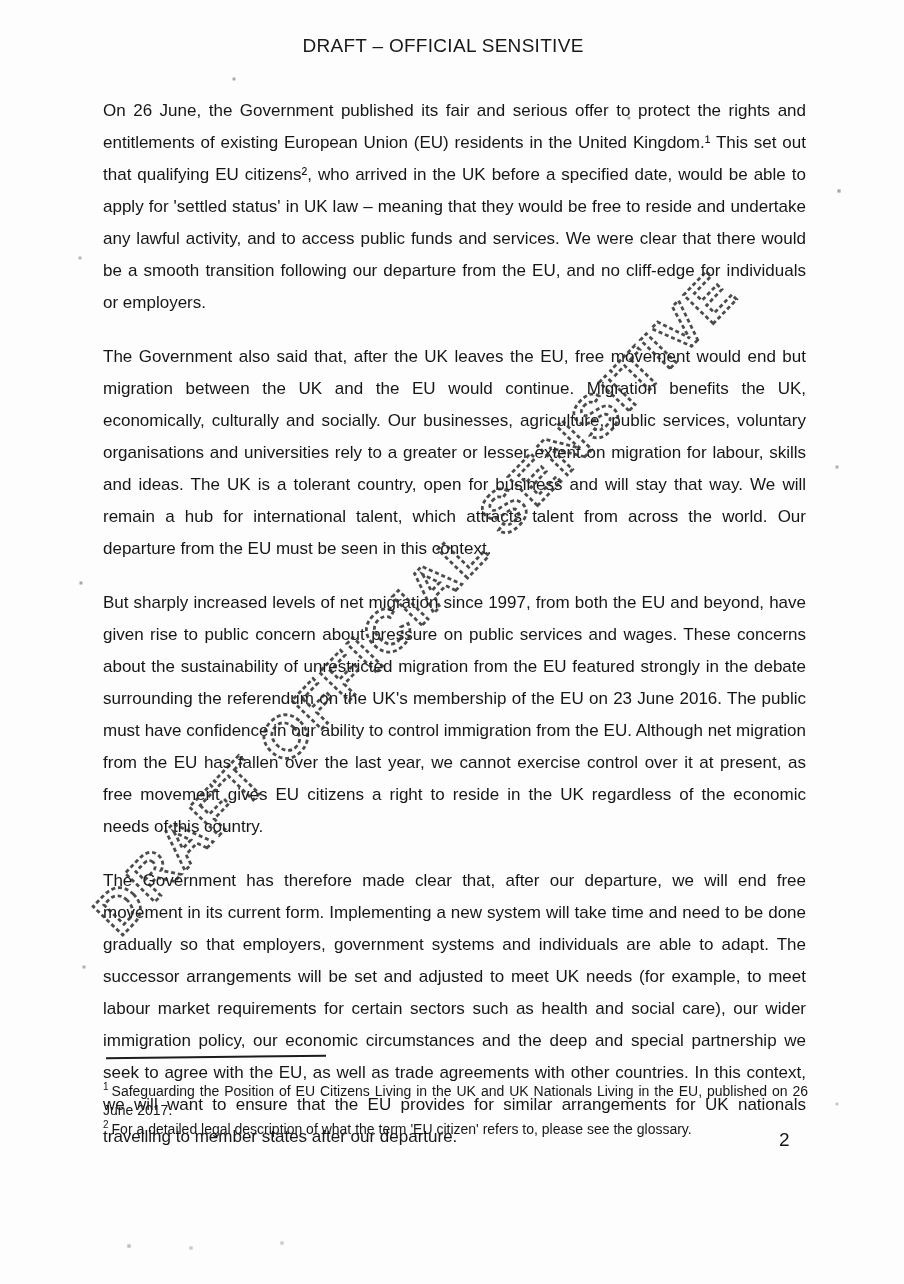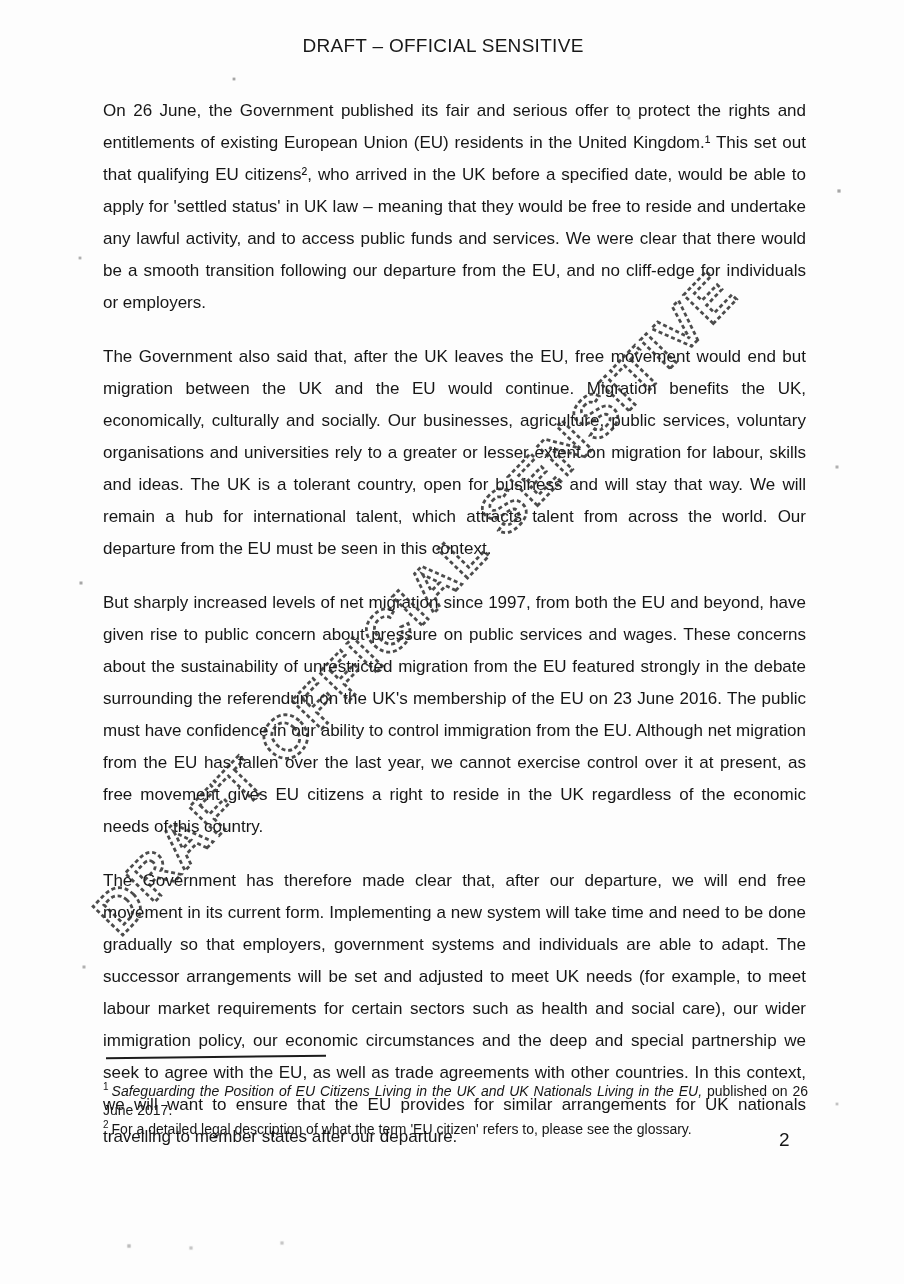--- a/index.html
+++ b/index.html
@@ -60,21 +60,21 @@
     line-height:19px;
     text-align:justify;
     color:#161616;
   }
   .fn-marker {
     font-size:10px;
     vertical-align:super;
     line-height:0;
     margin-right:3px;
   }
-  .fn-italic { font-style:italic; }
+  .fn-italic { }
   .page-number {
     position:absolute;
     left:779px;
     top:1129px;
     font-size:19px;
     color:#161616;
   }
   .watermark-svg {
     position:absolute;
     left:0; top:0;

